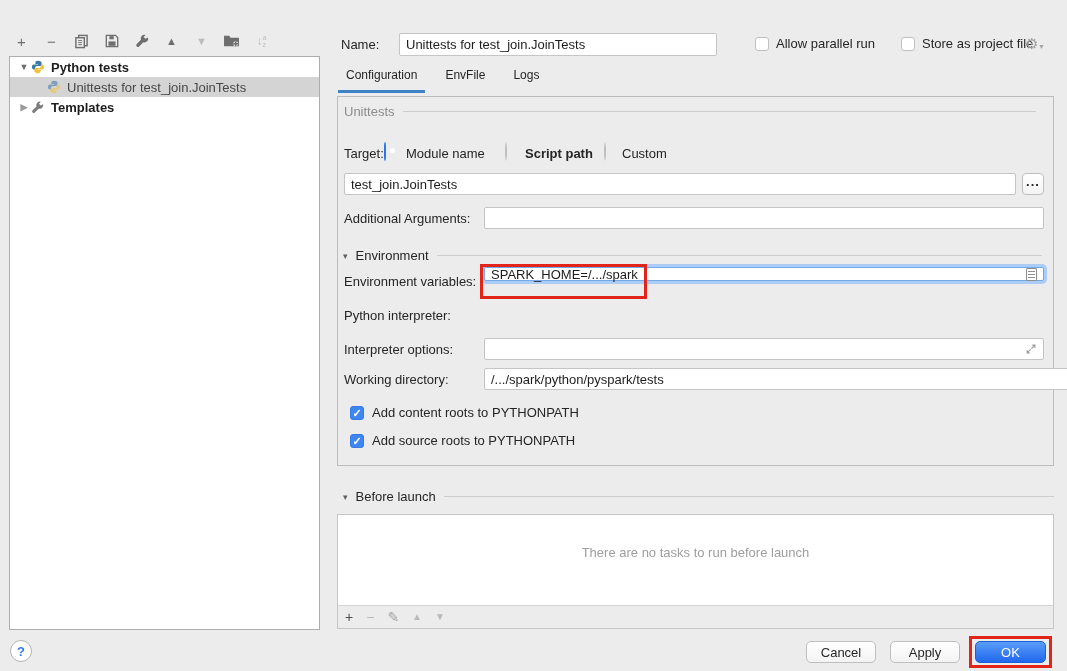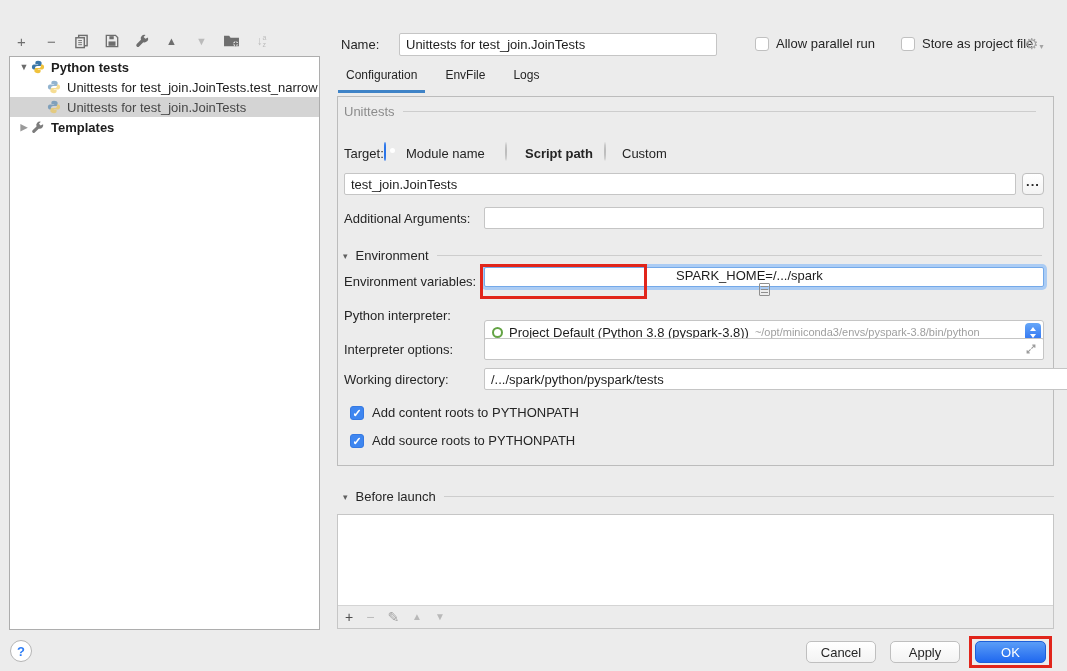--- a/index.html
+++ b/index.html
@@ -169,30 +169,20 @@
   <div class="abs treepanel">
     <div class="trow bold">
       <span class="twisty">▼</span>
       <span class="nodeicon">
         <svg width="14" height="14" viewBox="0 0 14 14">
             <path d="M7 .8C5 .8 4.4 1.7 4.4 2.7V4h2.8v.5H2.9C1.7 4.5.9 5.4.9 7s.8 2.5 2 2.5h1.2V7.8c0-1 .9-1.8 2-1.8H9c.9 0 1.6-.7 1.6-1.6V2.7C10.6 1.7 9 .8 7 .8z" fill="#3b77a8"></path>
             <path d="M7 13.2c2 0 2.6-.9 2.6-1.9V10H6.8v-.5h4.3c1.2 0 2-.9 2-2.5s-.8-2.5-2-2.5H9.9v1.7c0 1-.9 1.8-2 1.8H5c-.9 0-1.6.7-1.6 1.6v1.7c0 1 1.6 1.9 3.6 1.9z" fill="#f0c23c"></path>
           </svg>
       </span>
       <span>Python tests</span>
-    </div>
-    <div class="trow">
-      <span class="tindent2"></span>
-      <span class="nodeicon faded">
-        <svg width="14" height="14" viewBox="0 0 14 14">
-            <path d="M7 .8C5 .8 4.4 1.7 4.4 2.7V4h2.8v.5H2.9C1.7 4.5.9 5.4.9 7s.8 2.5 2 2.5h1.2V7.8c0-1 .9-1.8 2-1.8H9c.9 0 1.6-.7 1.6-1.6V2.7C10.6 1.7 9 .8 7 .8z" fill="#3b77a8"></path>
-            <path d="M7 13.2c2 0 2.6-.9 2.6-1.9V10H6.8v-.5h4.3c1.2 0 2-.9 2-2.5s-.8-2.5-2-2.5H9.9v1.7c0 1-.9 1.8-2 1.8H5c-.9 0-1.6.7-1.6 1.6v1.7c0 1 1.6 1.9 3.6 1.9z" fill="#f0c23c"></path>
-          </svg>
-      </span>
-      <span>Unittests for test_join.JoinTests.test_narrow</span>
     </div>
     <div class="trow selected">
       <span class="tindent2"></span>
       <span class="nodeicon faded">
         <svg width="14" height="14" viewBox="0 0 14 14">
             <path d="M7 .8C5 .8 4.4 1.7 4.4 2.7V4h2.8v.5H2.9C1.7 4.5.9 5.4.9 7s.8 2.5 2 2.5h1.2V7.8c0-1 .9-1.8 2-1.8H9c.9 0 1.6-.7 1.6-1.6V2.7C10.6 1.7 9 .8 7 .8z" fill="#3b77a8"></path>
             <path d="M7 13.2c2 0 2.6-.9 2.6-1.9V10H6.8v-.5h4.3c1.2 0 2-.9 2-2.5s-.8-2.5-2-2.5H9.9v1.7c0 1-.9 1.8-2 1.8H5c-.9 0-1.6.7-1.6 1.6v1.7c0 1 1.6 1.9 3.6 1.9z" fill="#f0c23c"></path>
           </svg>
       </span>
       <span>Unittests for test_join.JoinTests</span>
@@ -266,40 +256,31 @@
 
   
   <div class="abs sectionhead" style="left:343px; top:248px; width:699px;">
     <span class="tri">▾</span>
     <span>Environment</span>
     <span class="line"></span>
   </div>
 
   
   <div class="abs lbl" style="left:344px; top:274px;">Environment variables:</div>
-  <div class="abs inputbox focused" style="left:484px; top:267px; width:560px; height:20px;flex-direction:column;">
+  <div class="abs inputbox focused" style="left:484px; top:267px; width:560px; height:14px;">
     <input value="SPARK_HOME=/.../spark" style="">
     <span class="listicon">
         <i></i>
         <i></i>
         <i></i>
       </span>
   </div>
 
   
   <div class="abs lbl" style="left:344px; top:308px;">Python interpreter:</div>
-  <div class="abs selectbox" style="left:484px; top:302px; width:560px; height:24px;">
-    <span class="condaring"></span>
-    <span class="interp-main">Project Default (Python 3.8 (pyspark-3.8))</span>
-    <span class="interp-path">~/opt/miniconda3/envs/pyspark-3.8/bin/python</span>
-    <span class="stepper">
-        <span class="chup"></span>
-        <span class="chdn"></span>
-      </span>
-  </div>
 
   
   <div class="abs lbl" style="left:344px; top:342px;">Interpreter options:</div>
   <div class="abs inputbox" style="left:484px; top:338px; width:560px; height:22px;">
     <input value="" style="">
     <span style="display:flex;">
       <svg width="12" height="12" viewBox="0 0 14 14">
           <path d="M8.5 2.5h3v3M11.2 2.8 7.5 6.5M5.5 11.5h-3v-3M2.8 11.2 6.5 7.5" fill="none" stroke="#9b9b9b" stroke-width="1.3"></path>
         </svg>
     </span>
@@ -328,20 +309,21 @@
   </div>
 
   
   <div class="abs sectionhead" style="left:343px; top:489px; width:711px;">
     <span class="tri">▾</span>
     <span>Before launch</span>
     <span class="line"></span>
   </div>
 
   <div class="abs blbox" style="left:337px; top:514px; width:717px; height:115px;">
+    <div class="emptymsg" style="margin-top:30px;">There are no tasks to run before launch</div>
     <div class="blbar">
       <span class="blicon dark">+</span>
       <span class="blicon">−</span>
       <span class="blicon" style="color:#a0a0a0;">✎</span>
       <span class="blicon small">▲</span>
       <span class="blicon small">▼</span>
     </div>
   </div>
 
   

